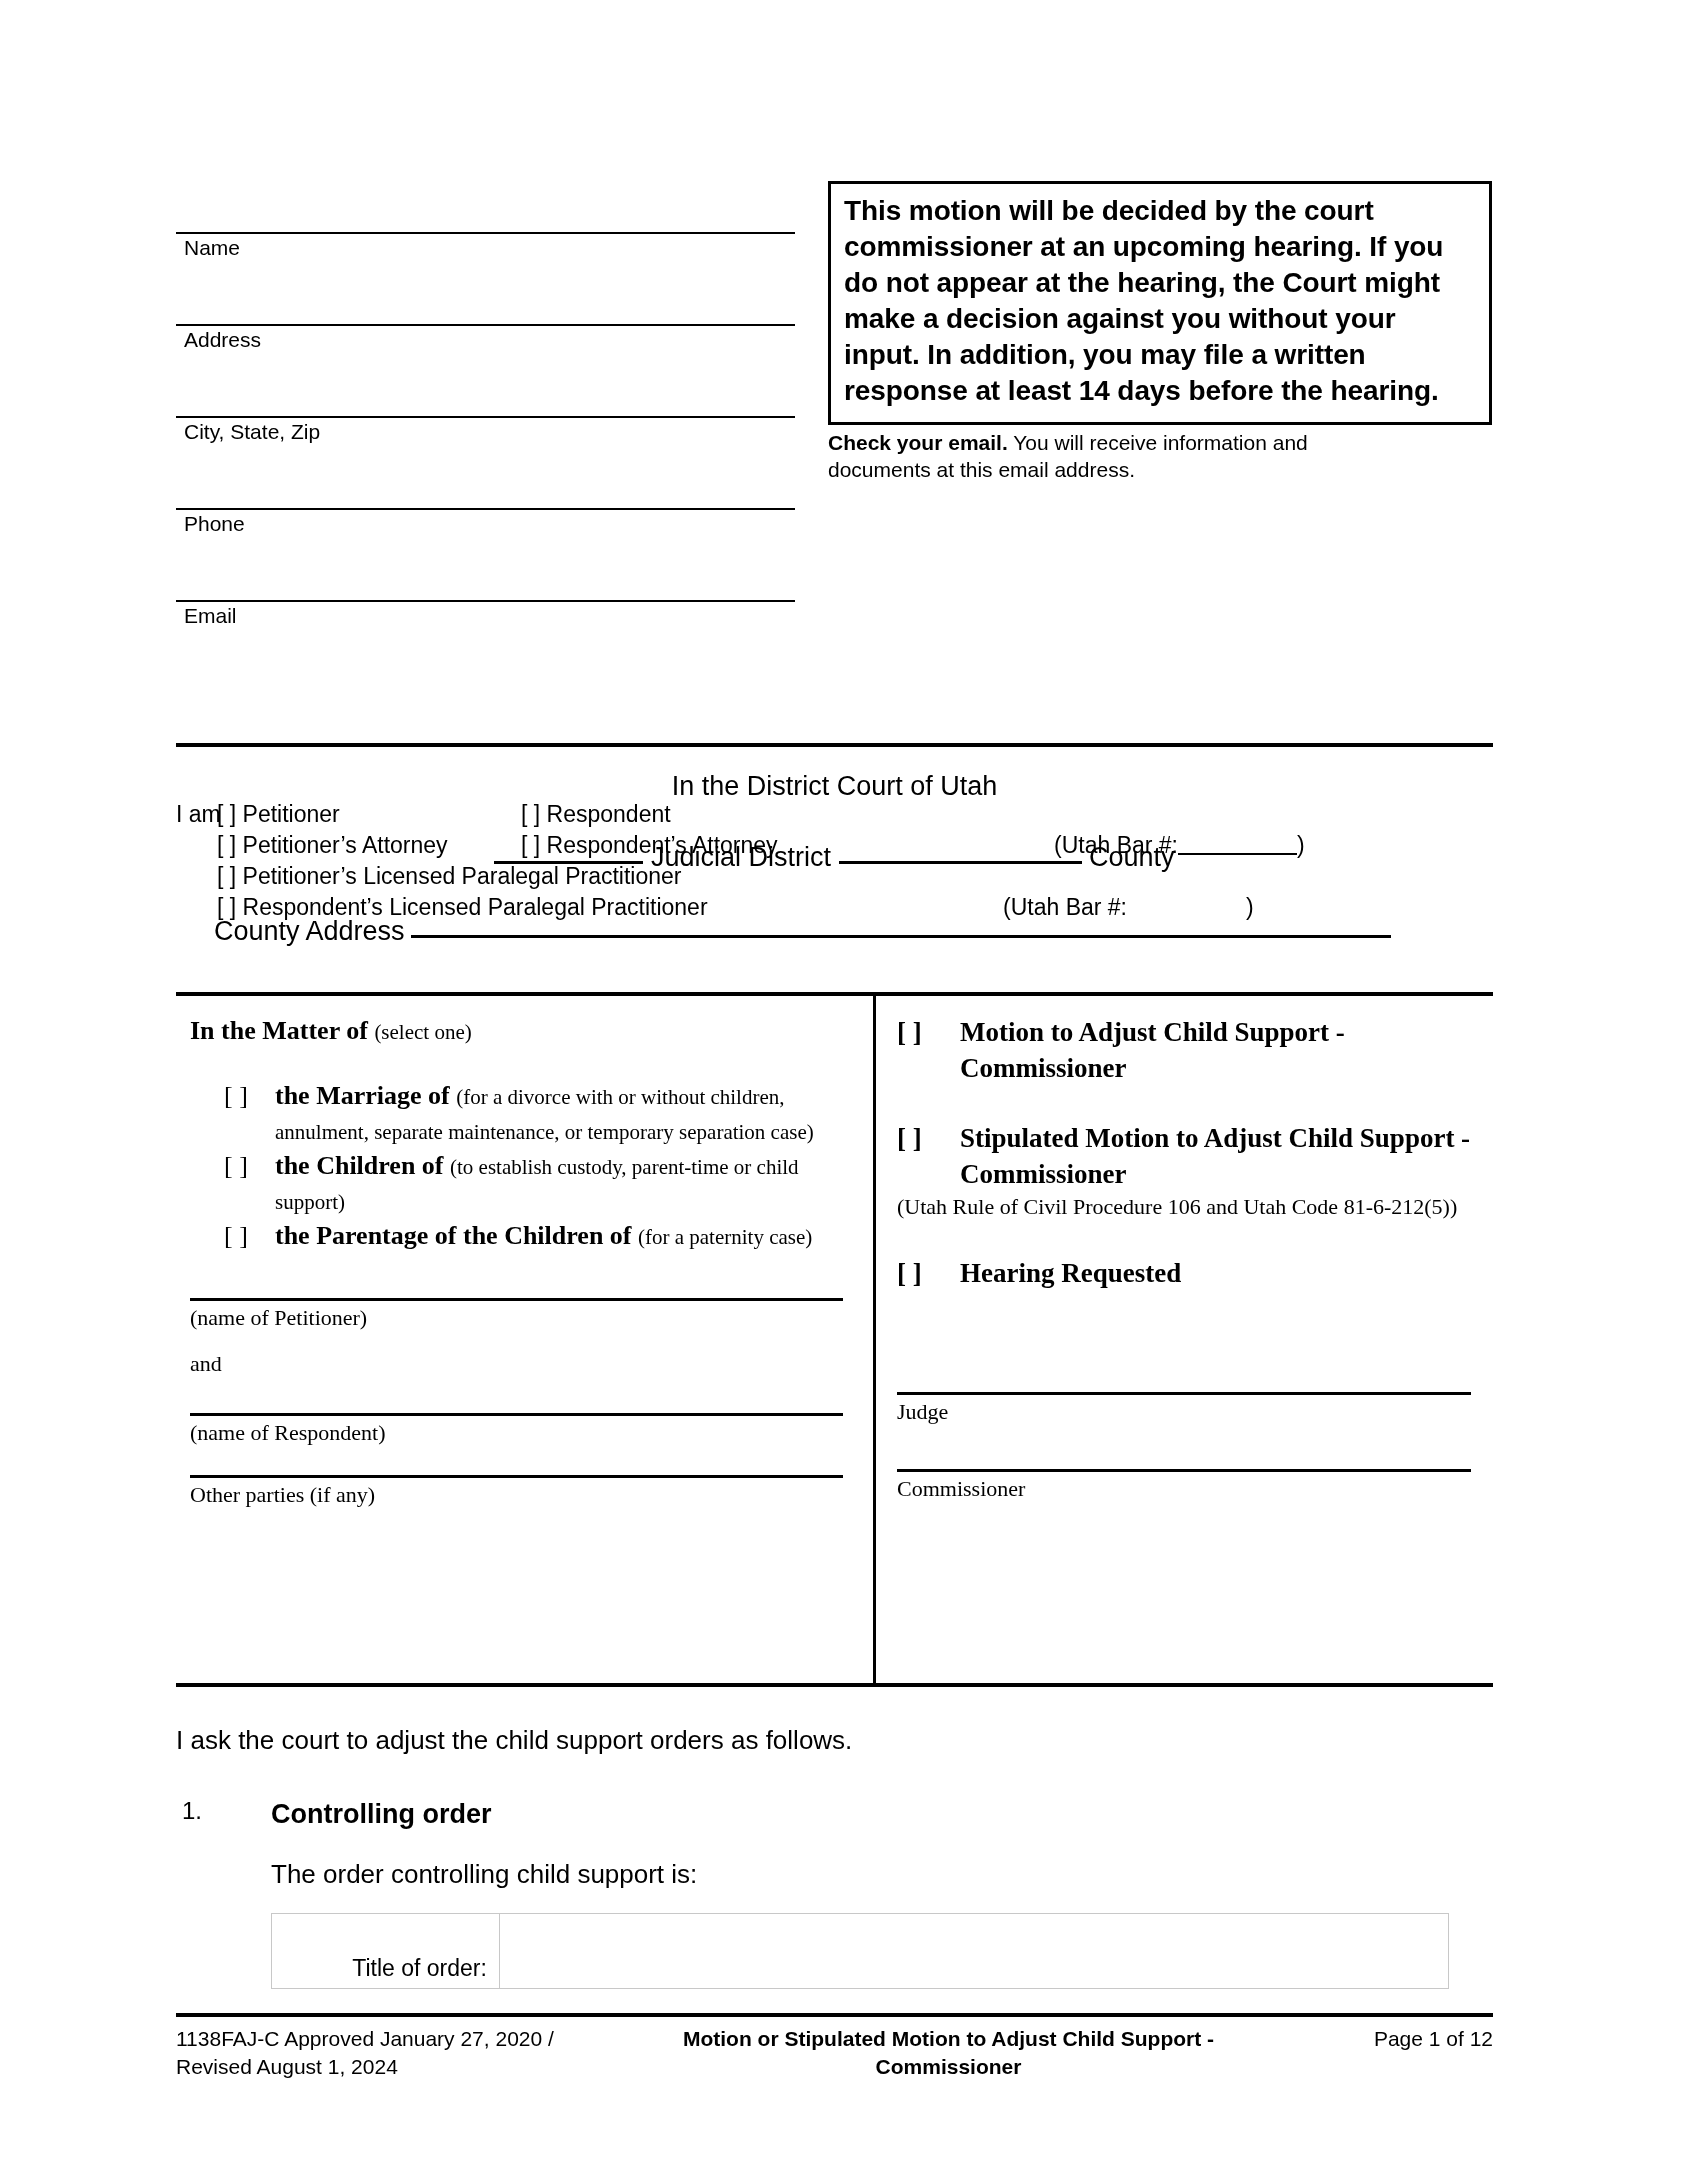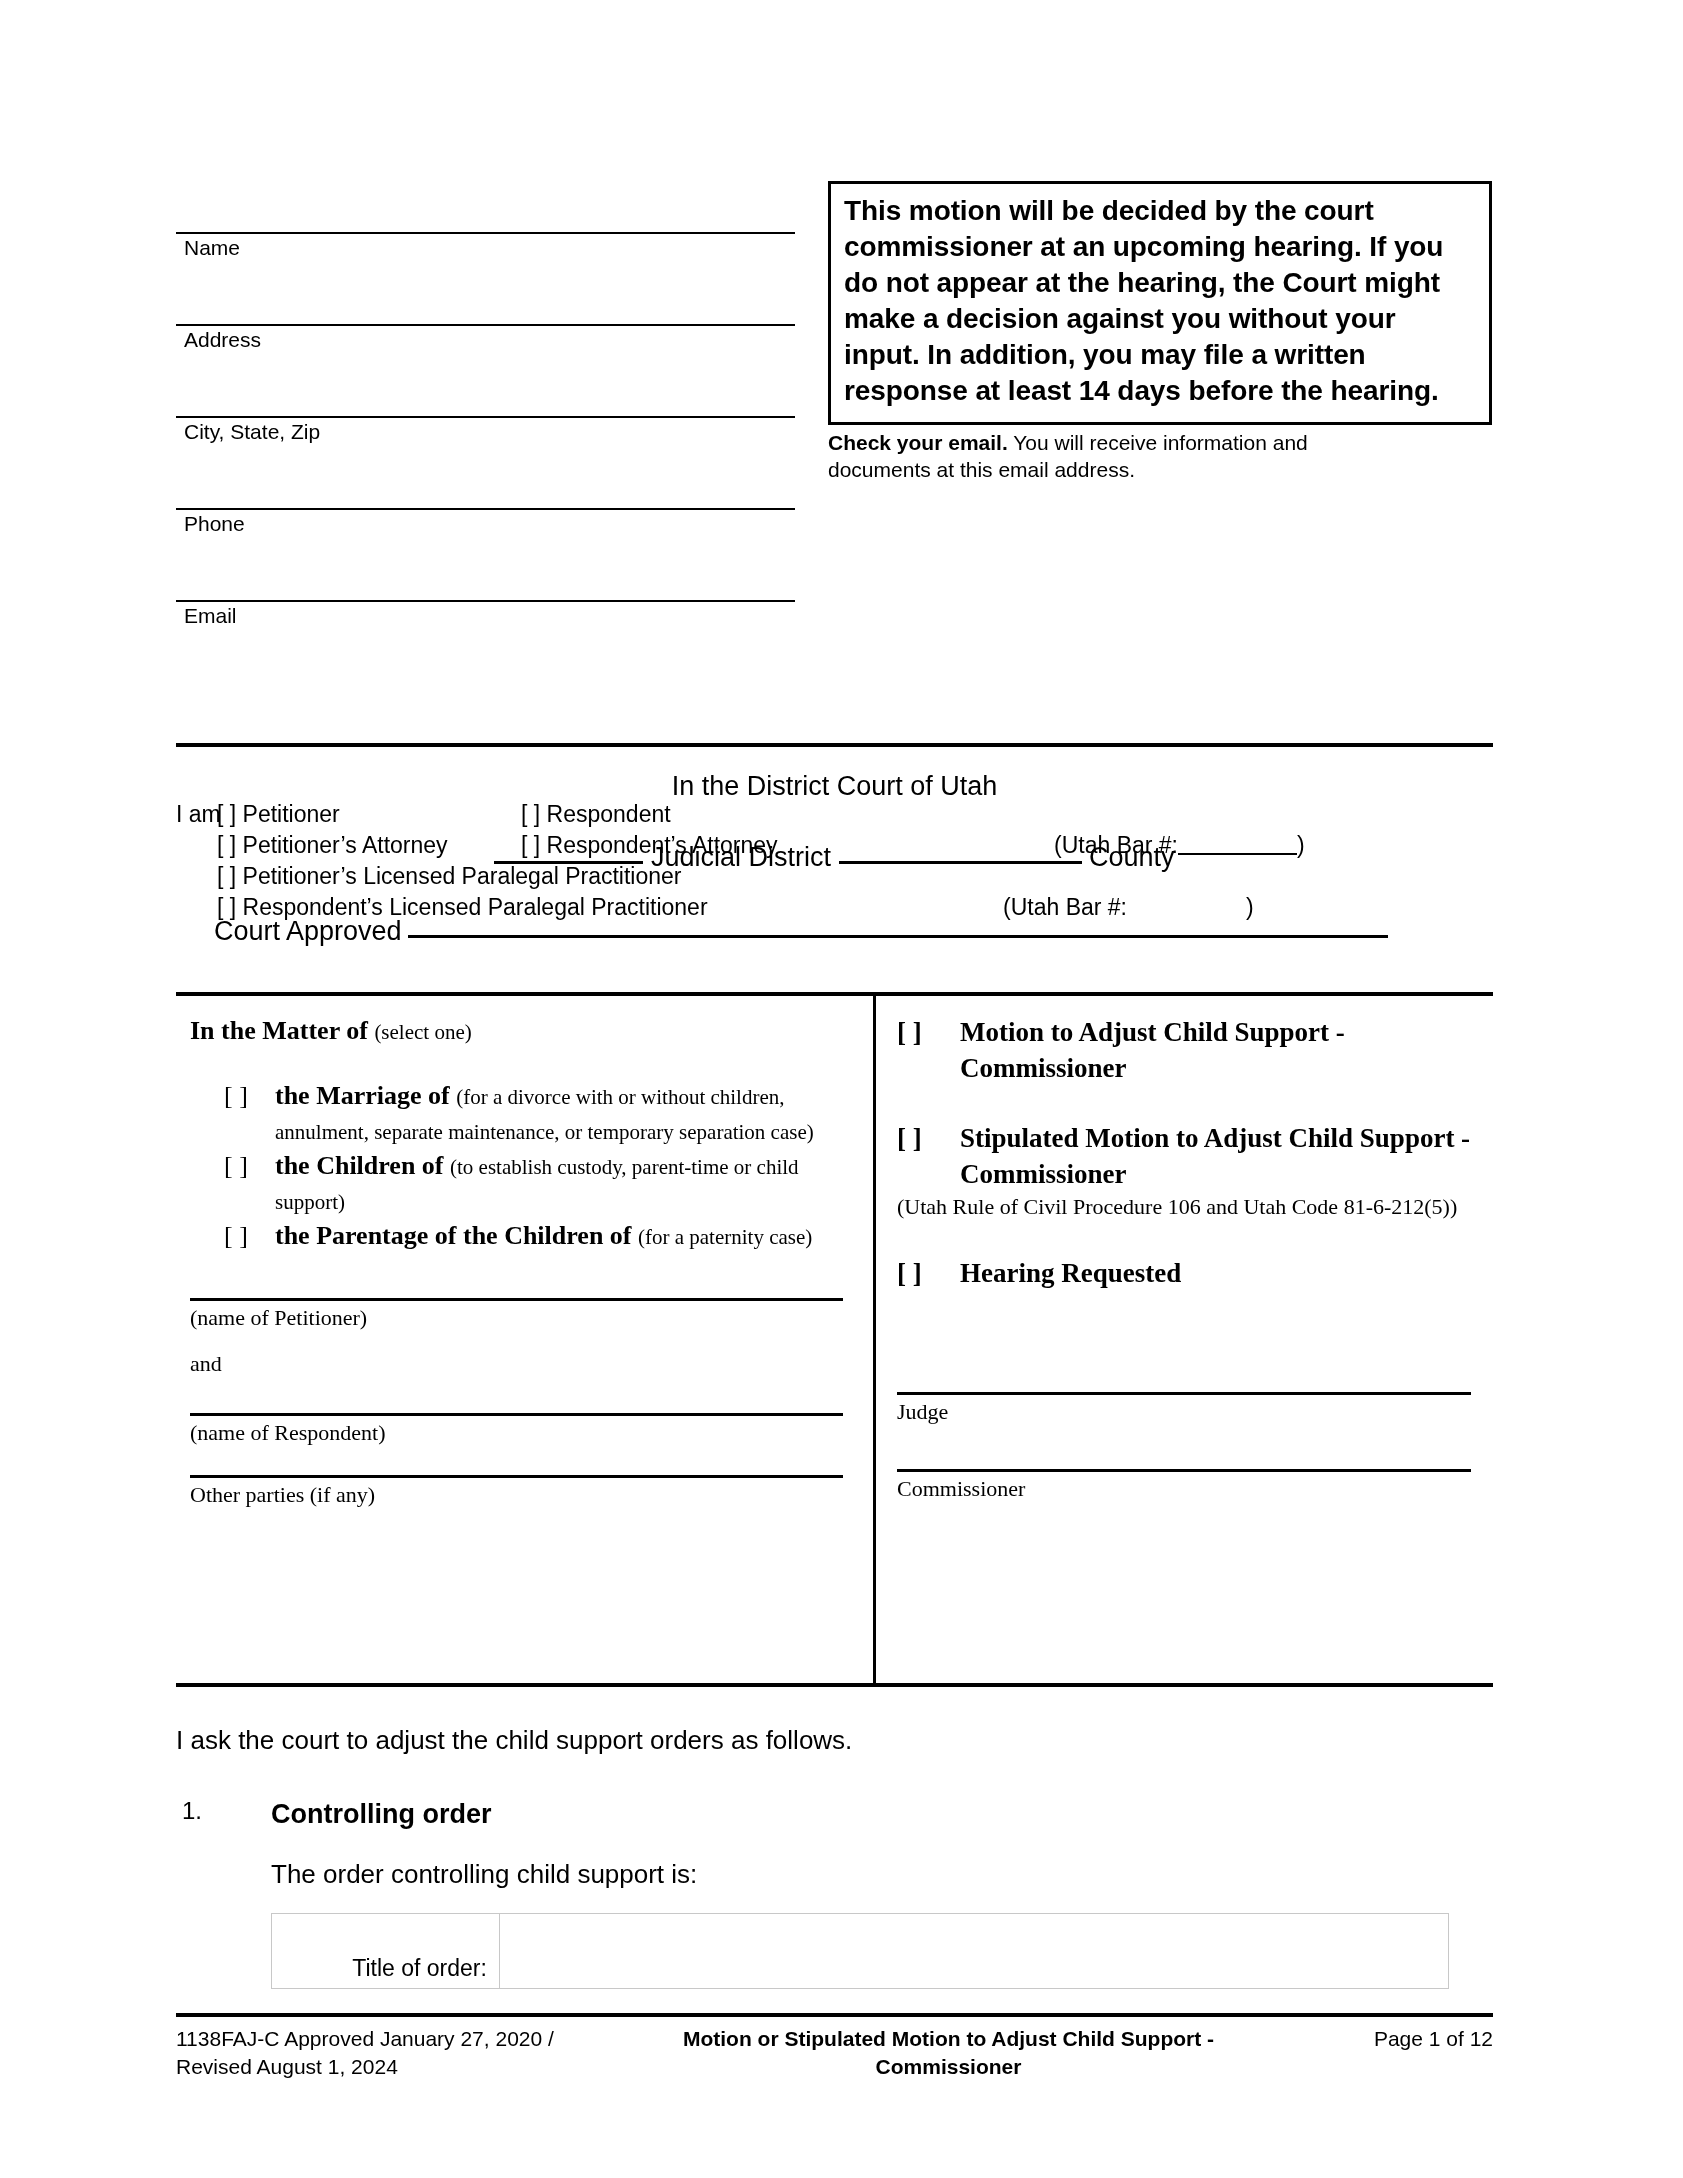--- a/index.html
+++ b/index.html
@@ -410,21 +410,21 @@
   <div class="court-title">In the District Court of Utah</div>
 
   <div class="district-line">
     <span class="ul-med"></span>
     <span>Judicial District</span>
     <span class="ul-long"></span>
     <span>County</span>
   </div>
 
   <div class="court-address-line">
-    <span>Court Approved</span><span class="ul-addr"></span>
+    <span>County Address</span><span class="ul-addr"></span>
   </div>
 
   <div class="hrule hrule-caption-top"></div>
 
   <div class="caption">
     <div class="caption-divider"></div>
 
     <div class="caption-left">
       <div class="matter-head">
         <b>In the Matter of </b><span class="hint">(select one)</span>

